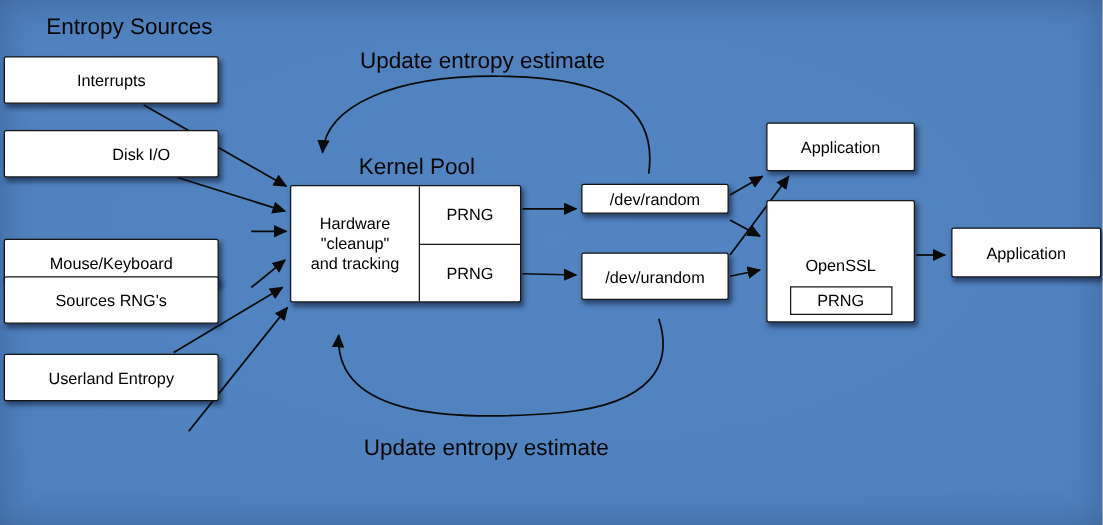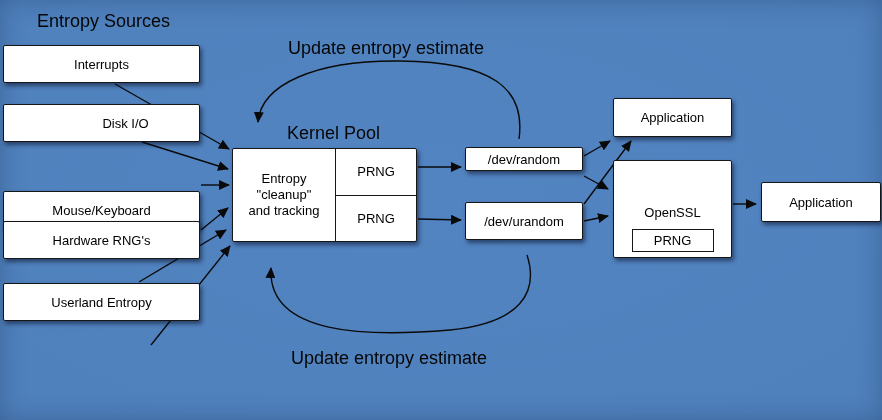--- a/index.html
+++ b/index.html
@@ -34,21 +34,21 @@
     white-space: nowrap;
   }
   .lbl {
     position: absolute;
     font-size: 18px;
     white-space: nowrap;
     z-index: 2;
     color: #060606;
   }
   
-  .src { left: 3px; width: 197px; height: 38px; }
+  .src { left: 3px; width: 172px; height: 38px; }
   
   .kernel-box {
     left: 232px; top: 148px; width: 185px; height: 94px;
     padding: 0; align-items: stretch; justify-content: flex-start;
   }
   .kernel-left {
     flex: 0 0 102px;
     border-right: 1.5px solid #161616;
     display: flex; flex-direction: column;
     align-items: center; justify-content: center;
@@ -117,29 +117,29 @@
   <div class="box src" style="top:45px;">
       <span>Interrupts</span>
     </div>
   <div class="box src" style="top:104px;padding-left:48px;">
       <span>Disk I/O</span>
     </div>
   <div class="box src" style="top:162px;margin-top:29px;">
       <span>Mouse/Keyboard</span>
     </div>
   <div class="box src" style="top:221px;">
-      <span>Hardware RNG's</span>
+      <span>Sources RNG's</span>
     </div>
   <div class="box src" style="top:283px;">
       <span>Userland Entropy</span>
     </div>
 
   <div class="box kernel-box">
     <div class="kernel-left">
-      <span>Entropy</span>
+      <span>Hardware</span>
       <span>"cleanup"</span>
       <span>and tracking</span>
     </div>
     <div class="kernel-right">
       <div class="kernel-cell">
           <span>PRNG</span>
         </div>
       <div class="kernel-cell">
           <span>PRNG</span>
         </div>

